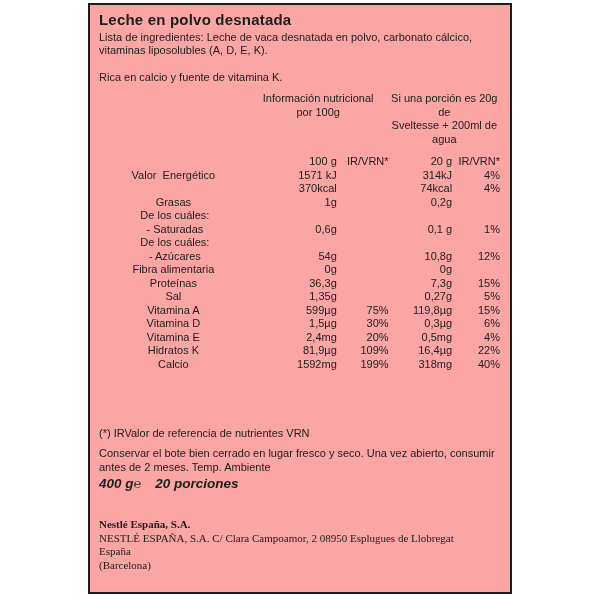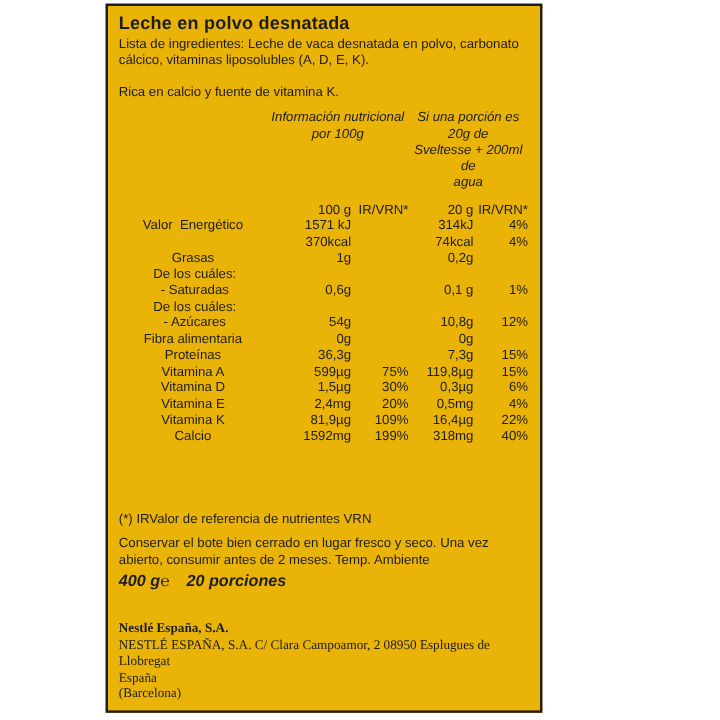--- a/index.html
+++ b/index.html
@@ -1,34 +1,34 @@
 <!DOCTYPE html>
 <html><head>
 <meta charset="utf-8">
 <style>
   * { margin:0; padding:0; box-sizing:border-box; }
   html,body { width:600px; height:600px; background:#ffffff;
     font-family:"Liberation Sans", sans-serif; color:#1d1d1d; }
   .label-box {
-    position:absolute; left:88px; top:3px; width:364px; height:591px;
-    border:2px solid #1c1c1c; background:#eab308; padding:6px 10px 6px 9px;
+    position:absolute; left:88px; top:3px; width:424px; height:591px;
+    border:2px solid #1c1c1c; background:#fca5a5; padding:6px 10px 6px 9px;
     overflow:hidden;
   }
   .title { font-size:15px; font-weight:bold; letter-spacing:.2px; line-height:17px; }
   .ingredients { font-size:11px; line-height:13px; margin-top:3px; }
   .ingredients .hl { font-weight:normal; }
   .claim { font-size:11px; line-height:13px; margin-top:14px; }
   table.nutri { width:100%; border-collapse:collapse; font-size:11px; margin-top:8px; }
   table.nutri td, table.nutri th { padding:0; line-height:13.5px; vertical-align:top; font-weight:normal; }
   col.c-label { width:150px; }
   col.c-v100  { width:90px; }
   col.c-ir100 { width:52px; }
   col.c-v20   { width:64px; }
   col.c-ir20  { width:48px; }
-  .grp { text-align:center; white-space:pre-line;font-style:italic; }
+  .grp { text-align:center; white-space:pre-line; }
   .sub { text-align:right; padding-top:9px !important; }
   td.lbl { text-align:center; white-space:pre; }
   td.num { text-align:right; }
   .footnote { font-size:11px; line-height:13px; margin-top:56px; }
   .storage { font-size:11px; line-height:13.5px; margin-top:7px; }
   .netweight { font-size:13.5px; font-weight:bold; margin-top:2px; line-height:16px;font-style:italic; }
   .netweight .emark { font-weight:bold; font-size:13px; }
   .netweight .servings { margin-left:14px; }
   .manufacturer { margin-top:26px; font-size:11px; line-height:13.5px;font-family:Liberation Serif, serif; }
   .manufacturer .name { font-weight:bold; }
@@ -126,20 +126,27 @@
       <td class="num"></td>
     </tr>
     <tr>
       <td class="lbl">Proteínas</td>
       <td class="num">36,3g</td>
       <td class="num"></td>
       <td class="num">7,3g</td>
       <td class="num">15%</td>
     </tr>
     <tr>
+      <td class="lbl">Sal</td>
+      <td class="num">1,35g</td>
+      <td class="num"></td>
+      <td class="num">0,27g</td>
+      <td class="num">5%</td>
+    </tr>
+    <tr>
       <td class="lbl">Vitamina A</td>
       <td class="num">599µg</td>
       <td class="num">75%</td>
       <td class="num">119,8µg</td>
       <td class="num">15%</td>
     </tr>
     <tr>
       <td class="lbl">Vitamina D</td>
       <td class="num">1,5µg</td>
       <td class="num">30%</td>
@@ -147,21 +154,21 @@
       <td class="num">6%</td>
     </tr>
     <tr>
       <td class="lbl">Vitamina E</td>
       <td class="num">2,4mg</td>
       <td class="num">20%</td>
       <td class="num">0,5mg</td>
       <td class="num">4%</td>
     </tr>
     <tr>
-      <td class="lbl">Vitamina K</td>
+      <td class="lbl">Hidratos K</td>
       <td class="num">81,9µg</td>
       <td class="num">109%</td>
       <td class="num">16,4µg</td>
       <td class="num">22%</td>
     </tr>
     <tr>
       <td class="lbl">Calcio</td>
       <td class="num">1592mg</td>
       <td class="num">199%</td>
       <td class="num">318mg</td>

